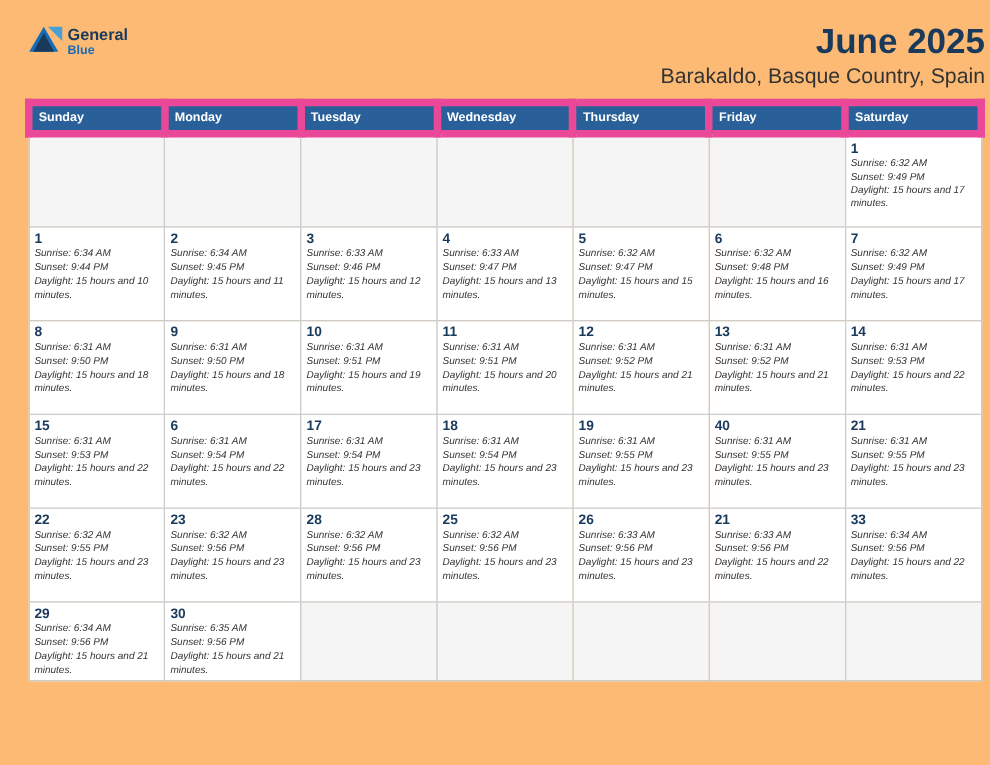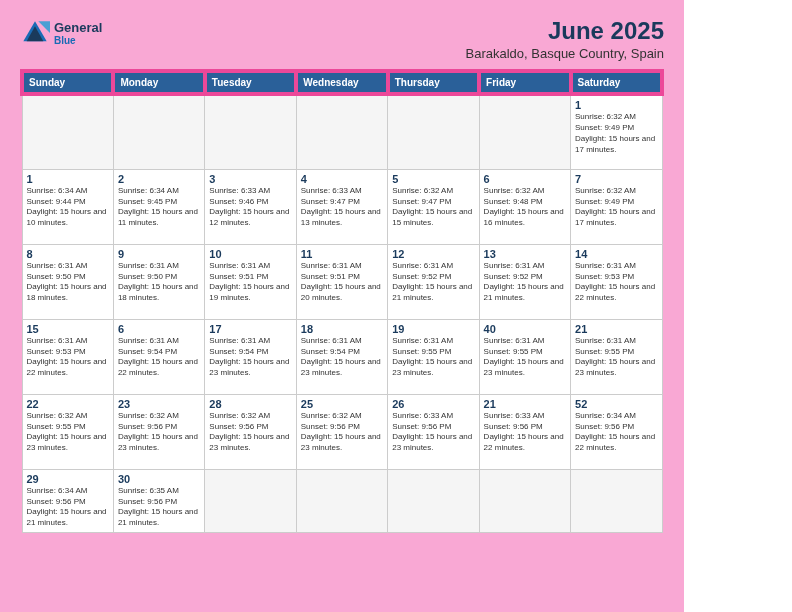--- a/index.html
+++ b/index.html
@@ -4,67 +4,67 @@
   <style>
     * { margin: 0; padding: 0; box-sizing: border-box; }
     body {
       font-family: Arial, sans-serif;
       background: #fff;
       width: 792px;
       height: 612px;
       overflow: hidden;
     }
     .page {
-      width: 684px;
+      width: 792px;
       height: 612px;
-      padding: 18px 20px 10px 20px;
-      background: #f9a8d4;
+      padding: 18px 4px 10px 20px;
+      background: #fdba74;
     }
     .header-row {
       display: flex;
       justify-content: space-between;
       align-items: flex-start;
       margin-bottom: 8px;
     }
     .logo {
       display: flex;
       align-items: center;
       gap: 4px;
     }
     .logo-icon {
       width: 30px;
       height: 30px;
     }
     .title-block {
       text-align: right;
     }
     .month-title {
-      font-size: 24px;
+      font-size: 28px;
       font-weight: bold;
       color: #1a3a5c;
       line-height: 1.1;
     }
     .subtitle {
-      font-size: 13px;
+      font-size: 17px;
       color: #333;
       margin-top: 2px;
     }
     .calendar-table {
       width: 100%;
       border-collapse: collapse;
       font-size: 9px;
     }
     .calendar-table th {
       background: #2a6099;
       color: #fff;
       padding: 4px 5px;
       font-size: 10px;
       font-weight: bold;
       text-align: left;
-      border: 4px solid #ec4899;
+      border: 6px solid #ec4899;
     }
     .calendar-table td {
       border: 1px solid #ccc;
       padding: 3px 4px;
       vertical-align: top;
       width: calc(100% / 7);
       height: 75px;
       background: #fff;
     }
     .calendar-table td.empty {
@@ -74,20 +74,21 @@
       font-size: 11px;
       font-weight: bold;
       color: #1a3a5c;
       display: block;
       margin-bottom: 1px;
     }
     .day-info {
       font-size: 8px;
       color: #333;
       line-height: 1.35;
+      font-style: italic;
     }
     .last-row td {
       height: 60px;
       margin-left: 48px;
     }
   </style>
 </head>
 <body>
 
 <div class="page">
@@ -243,21 +244,21 @@
           </td>
           <td>
             <span class="day-number">26</span>
             <div class="day-info">Sunrise: 6:33 AM<br>Sunset: 9:56 PM<br>Daylight: 15 hours and 23 minutes.</div>
           </td>
           <td>
             <span class="day-number">21</span>
             <div class="day-info">Sunrise: 6:33 AM<br>Sunset: 9:56 PM<br>Daylight: 15 hours and 22 minutes.</div>
           </td>
           <td>
-            <span class="day-number">52</span>
+            <span class="day-number">33</span>
             <div class="day-info">Sunrise: 6:34 AM<br>Sunset: 9:56 PM<br>Daylight: 15 hours and 22 minutes.</div>
           </td>
         </tr>
         <tr class="last-row">
           <td>
             <span class="day-number">29</span>
             <div class="day-info">Sunrise: 6:34 AM<br>Sunset: 9:56 PM<br>Daylight: 15 hours and 21 minutes.</div>
           </td>
           <td>
             <span class="day-number">30</span>

